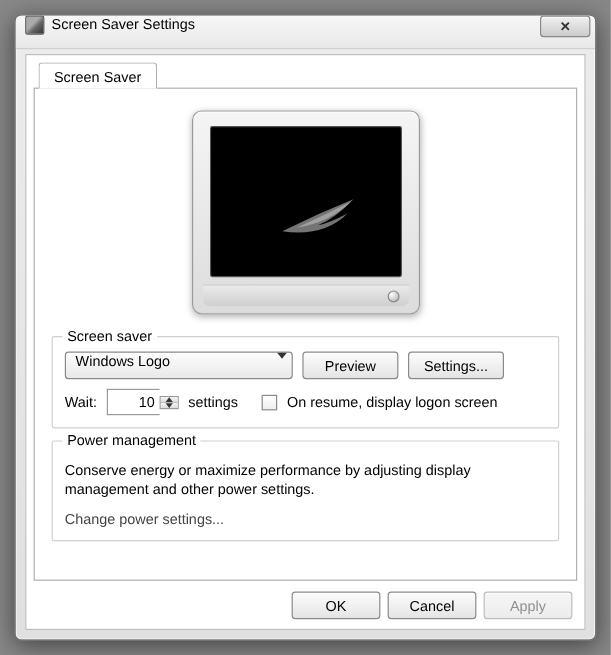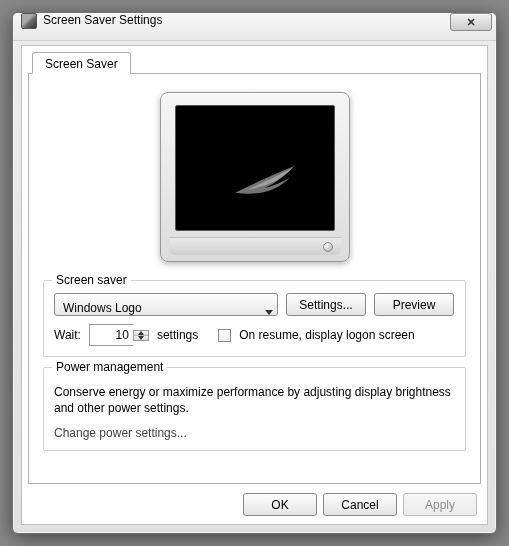--- a/index.html
+++ b/index.html
@@ -161,27 +161,27 @@
     font-size: 12px;
   }
   .row {
     display: flex;
     align-items: center;
     gap: 8px;
     margin-bottom: 8px;
   }
   .row:last-child { margin-bottom: 0; }
   .combo {
-    width: 224px;
+    width: 190px;
     height: 23px;
     border: 1px solid #8a8a8a;
     border-radius: 3px;
     background: linear-gradient(to bottom, #fdfdfd, #e8e8e8);
     display: flex;
-    align-items: flex-end;
+    align-items: flex-start;
     padding: 0 4px 0 8px;
     box-shadow: inset 0 1px 0 rgba(255,255,255,0.8);
     position: relative;
   }
   .combo-text { flex: 1; }
   .combo-arrow {
     width: 0; height: 0;
     border-left: 4px solid transparent;
     border-right: 4px solid transparent;
     border-top: 5px solid #333;
@@ -307,24 +307,24 @@
 
       <div class="group">
         <div class="group-title">Screen saver</div>
 
         <div class="row">
           <div class="combo">
             <span class="combo-text">Windows Logo</span>
             <span class="combo-arrow"></span>
           </div>
           <div class="btn">
+            <span>Preview</span>
+          </div>
+          <div class="btn">
             <span>Settings...</span>
-          </div>
-          <div class="btn">
-            <span>Preview</span>
           </div>
         </div>
 
         <div class="row">
           <span>Wait:</span>
           <span class="spin-wrap">
             <input class="spin-input" value="10" style="">
             <span class="spin-btns">
               <span class="spin-up">
                   <span class="tri-up"></span>
@@ -336,21 +336,21 @@
           </span>
           <span>settings</span>
           <span style="width:4px"></span>
           <span class="checkbox"></span>
           <span>On resume, display logon screen</span>
         </div>
       </div>
 
       <div class="group">
         <div class="group-title">Power management</div>
-        <div class="desc-text">Conserve energy or maximize performance by adjusting display brightness and other power settings.</div>
+        <div class="desc-text">Conserve energy or maximize performance by adjusting display management and other power settings.</div>
         <a class="link">Change power settings...</a>
       </div>
 
     </div>
 
     <div class="dialog-buttons">
       <div class="btn">
           <span>OK</span>
         </div>
       <div class="btn">

